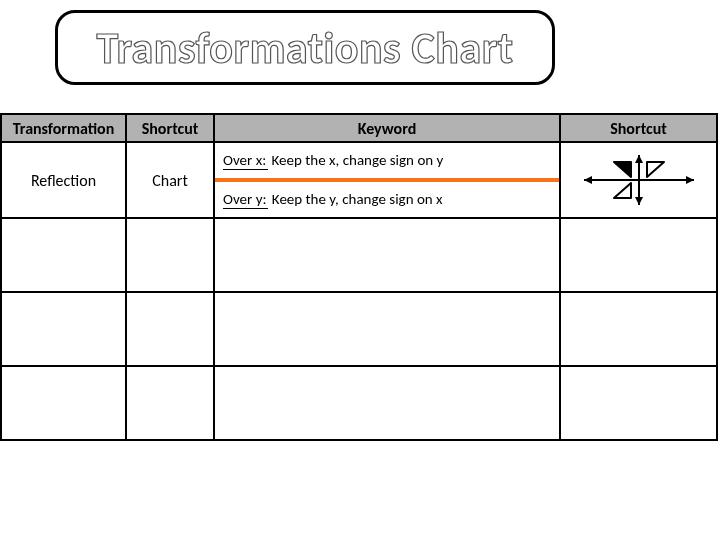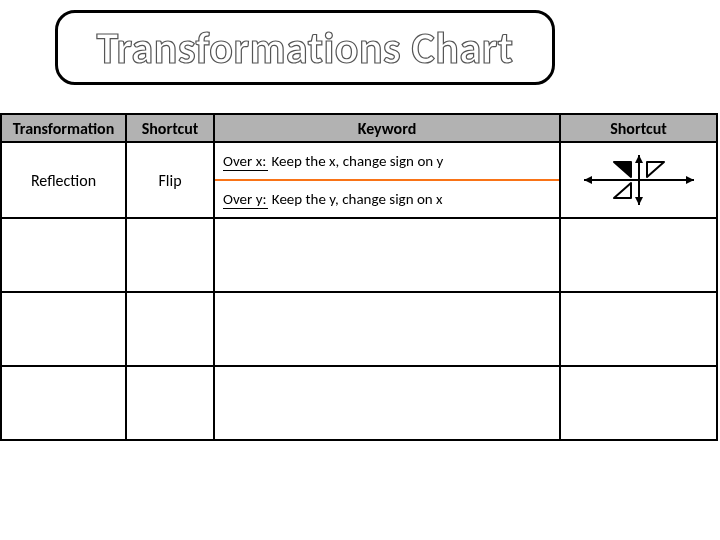--- a/index.html
+++ b/index.html
@@ -53,21 +53,21 @@
   .col-t { width: 125px; }
   .col-k { width: 88px; }
   .col-s { width: 346px; }
   .col-p { width: 157px; }
   .tbl td { height: 74px; text-align: center; vertical-align: middle; }
   .shortcut-cell { padding: 0; }
   .shortcut-inner { width: 100%; height: 100%; border-collapse: collapse; }
   .shortcut-inner td {
     height: 37px;
     border: none;
-    border-bottom: 2px solid #f97316;
+    border-bottom: 4px solid #f97316;
     text-align: left;
     padding: 0 8px;
     font-size: 15px;
   }
   .shortcut-inner tr:last-child td { border-bottom: none; }
   .sl { display: inline-block; border-bottom: 1.5px solid #000; padding-right: 2px; }
   .picture-cell { position: relative; }
   .reflection-svg { width: 130px; height: 60px; display: block; margin: 0 auto; }
 </style>
 </head>
@@ -88,21 +88,21 @@
     <tr>
       <th>Transformation</th>
       <th>Shortcut</th>
       <th>Keyword</th>
       <th>Shortcut</th>
     </tr>
   </thead>
   <tbody>
     <tr>
       <td>Reflection</td>
-      <td>Flip</td>
+      <td>Chart</td>
       <td class="shortcut-cell">
         <table class="shortcut-inner">
           <tbody>
               <tr>
             <td>
               <span class="sl">Over x:</span>
               <span>Keep the x, change sign on y</span>
             </td>
           </tr>
           <tr>

